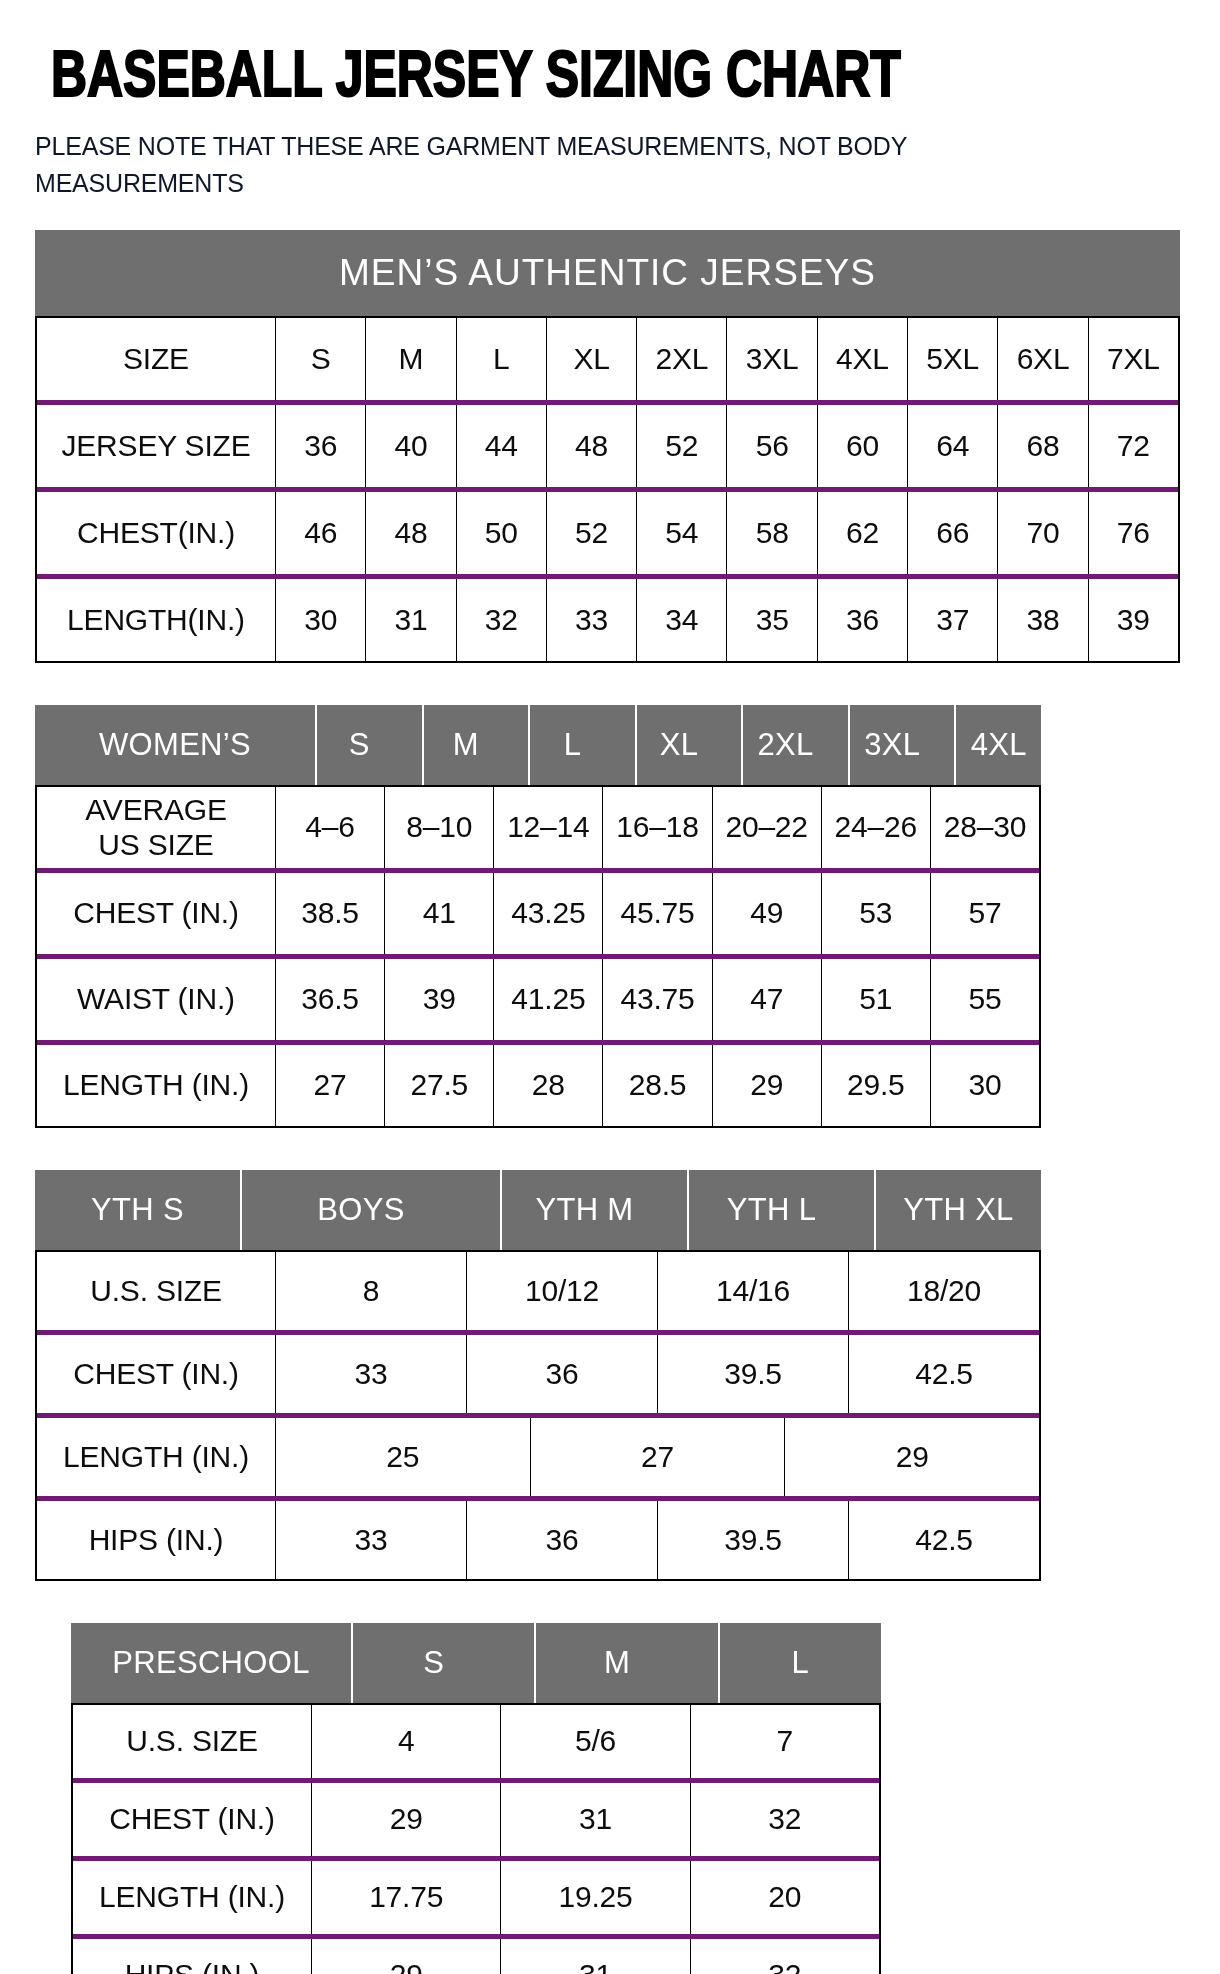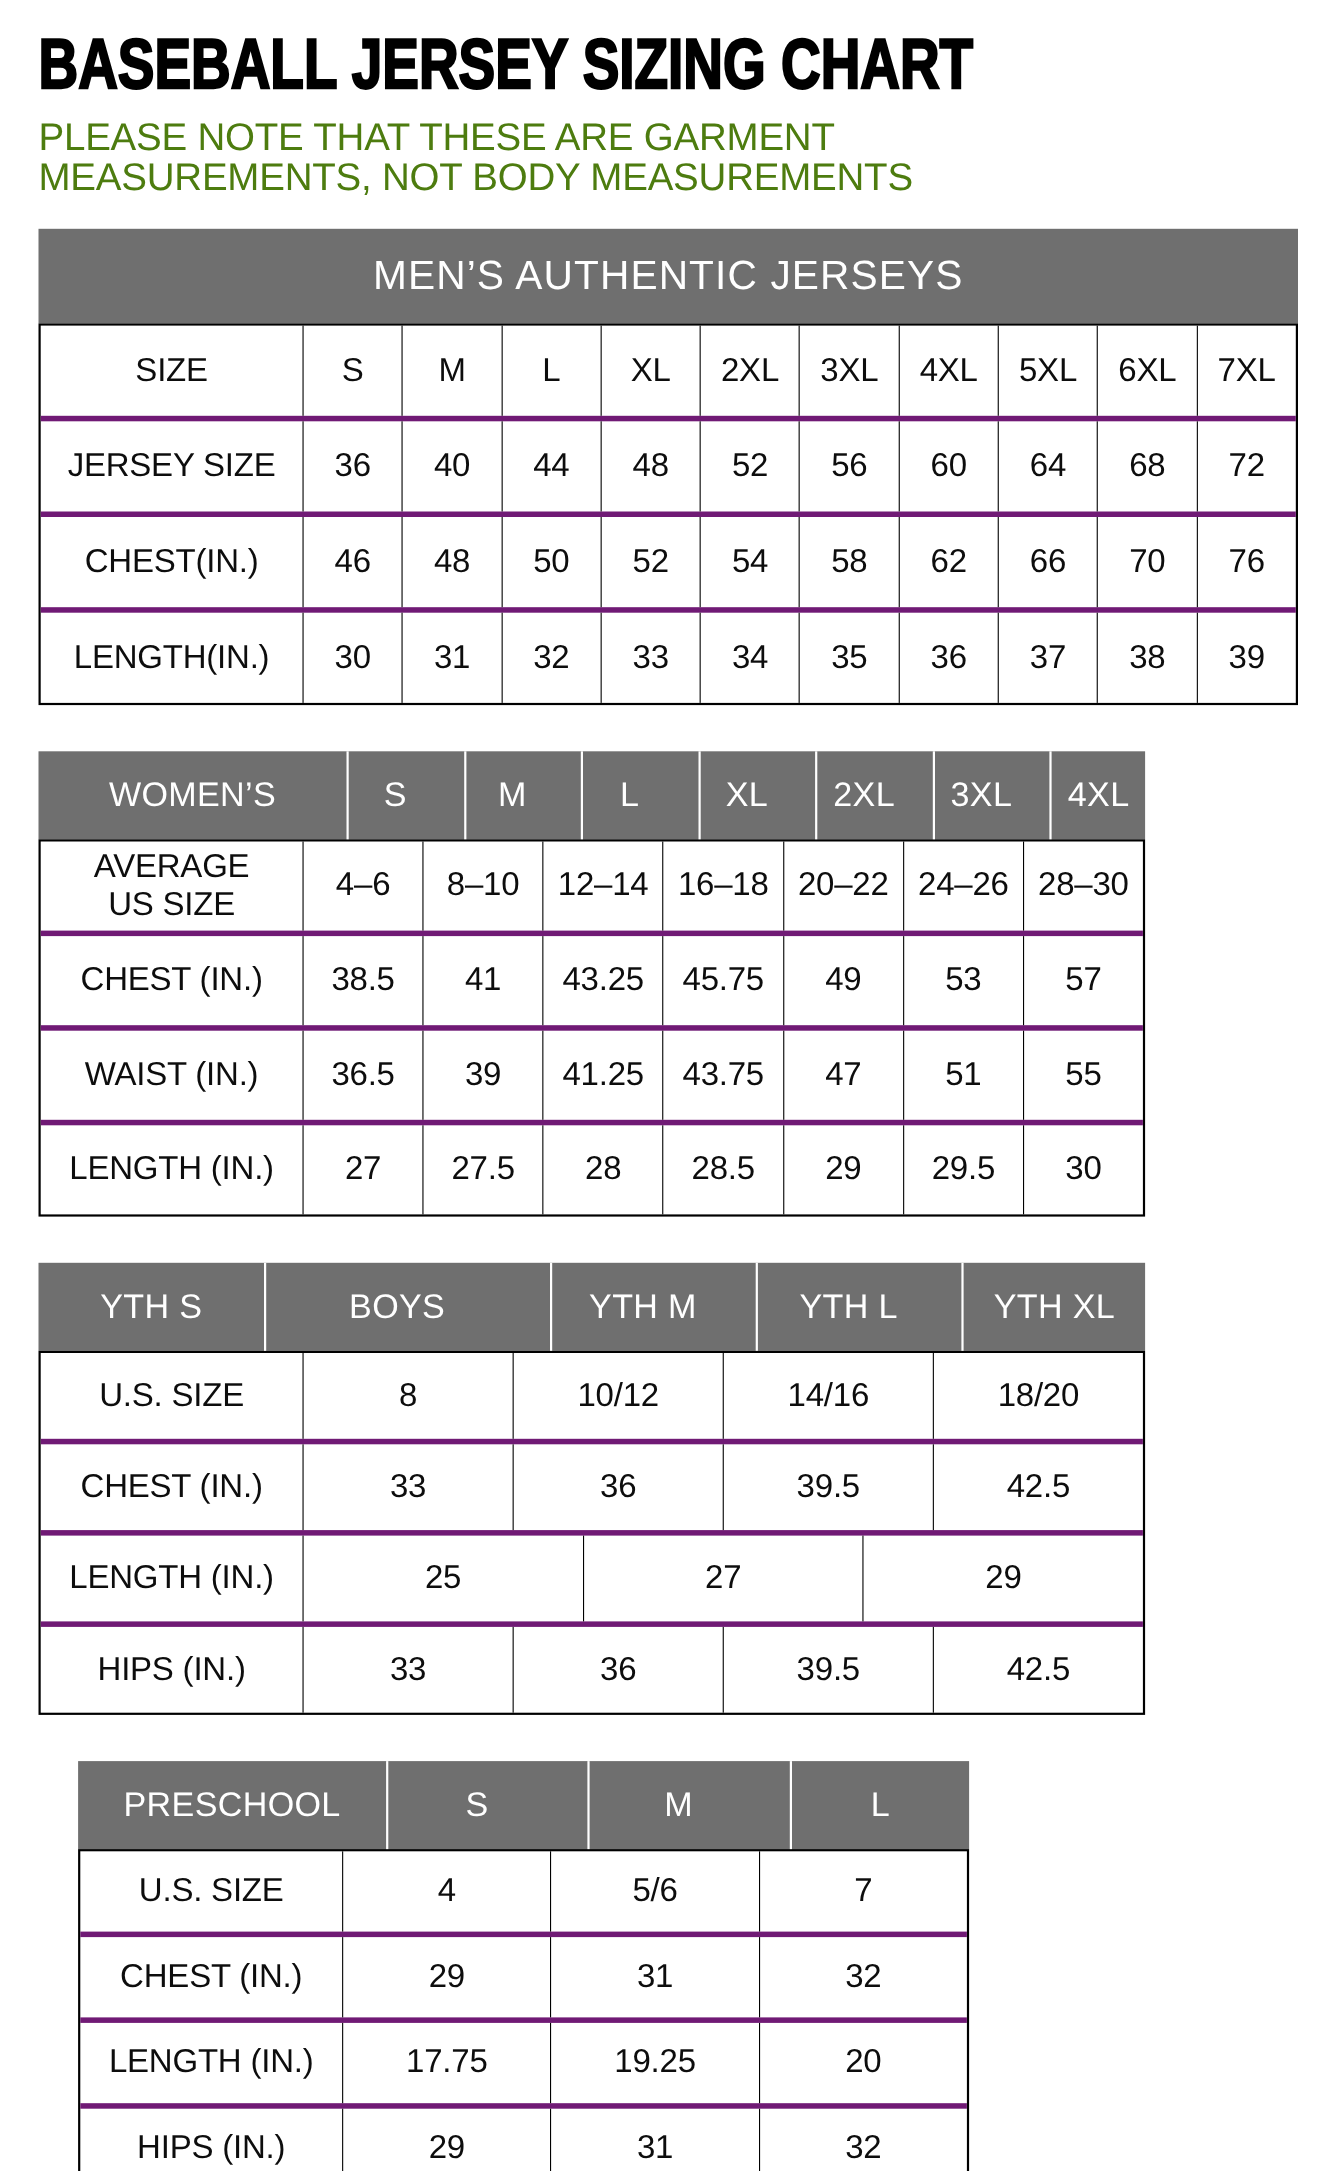--- a/index.html
+++ b/index.html
@@ -2,28 +2,28 @@
 <html><head>
 <meta charset="utf-8">
 <style>
   html,body{margin:0;padding:0;}
   body{
     width:1220px;height:1974px;background:#ffffff;
     font-family:"Liberation Sans","DejaVu Sans",sans-serif;
     color:#0d0d0d;overflow:hidden;
   }
   .content{padding:20px 0 0 35px;}
-  h1{margin:0;height:76px;}
+  h1{margin:16px;height:76px;}
   .title-inner{
     display:inline-block;font-size:64px;font-weight:bold;line-height:76px;
     transform:scaleX(.78);transform-origin:0 60%;-webkit-text-stroke:2.2px #000;
     white-space:nowrap;color:#000;
   }
   .note{
-    color:#4d7c0f;font-size:35px;line-height:37px;max-width:900px;
+    color:#0f172a;font-size:25px;line-height:37px;max-width:900px;
     margin:10px 0 0 0;letter-spacing:-0.2px;font-weight:500;
   }
   .tbl{margin-top:42px;}
   .tbl.first{margin-top:28px;}
   .banner{
     height:86px;background:#6f6f6f;display:flex;align-items:center;justify-content:center;
     color:#fff;font-size:37px;letter-spacing:1px;
   }
   .hrow{display:flex;height:80px;background:#6f6f6f;color:#fff;}
   .hcell{

